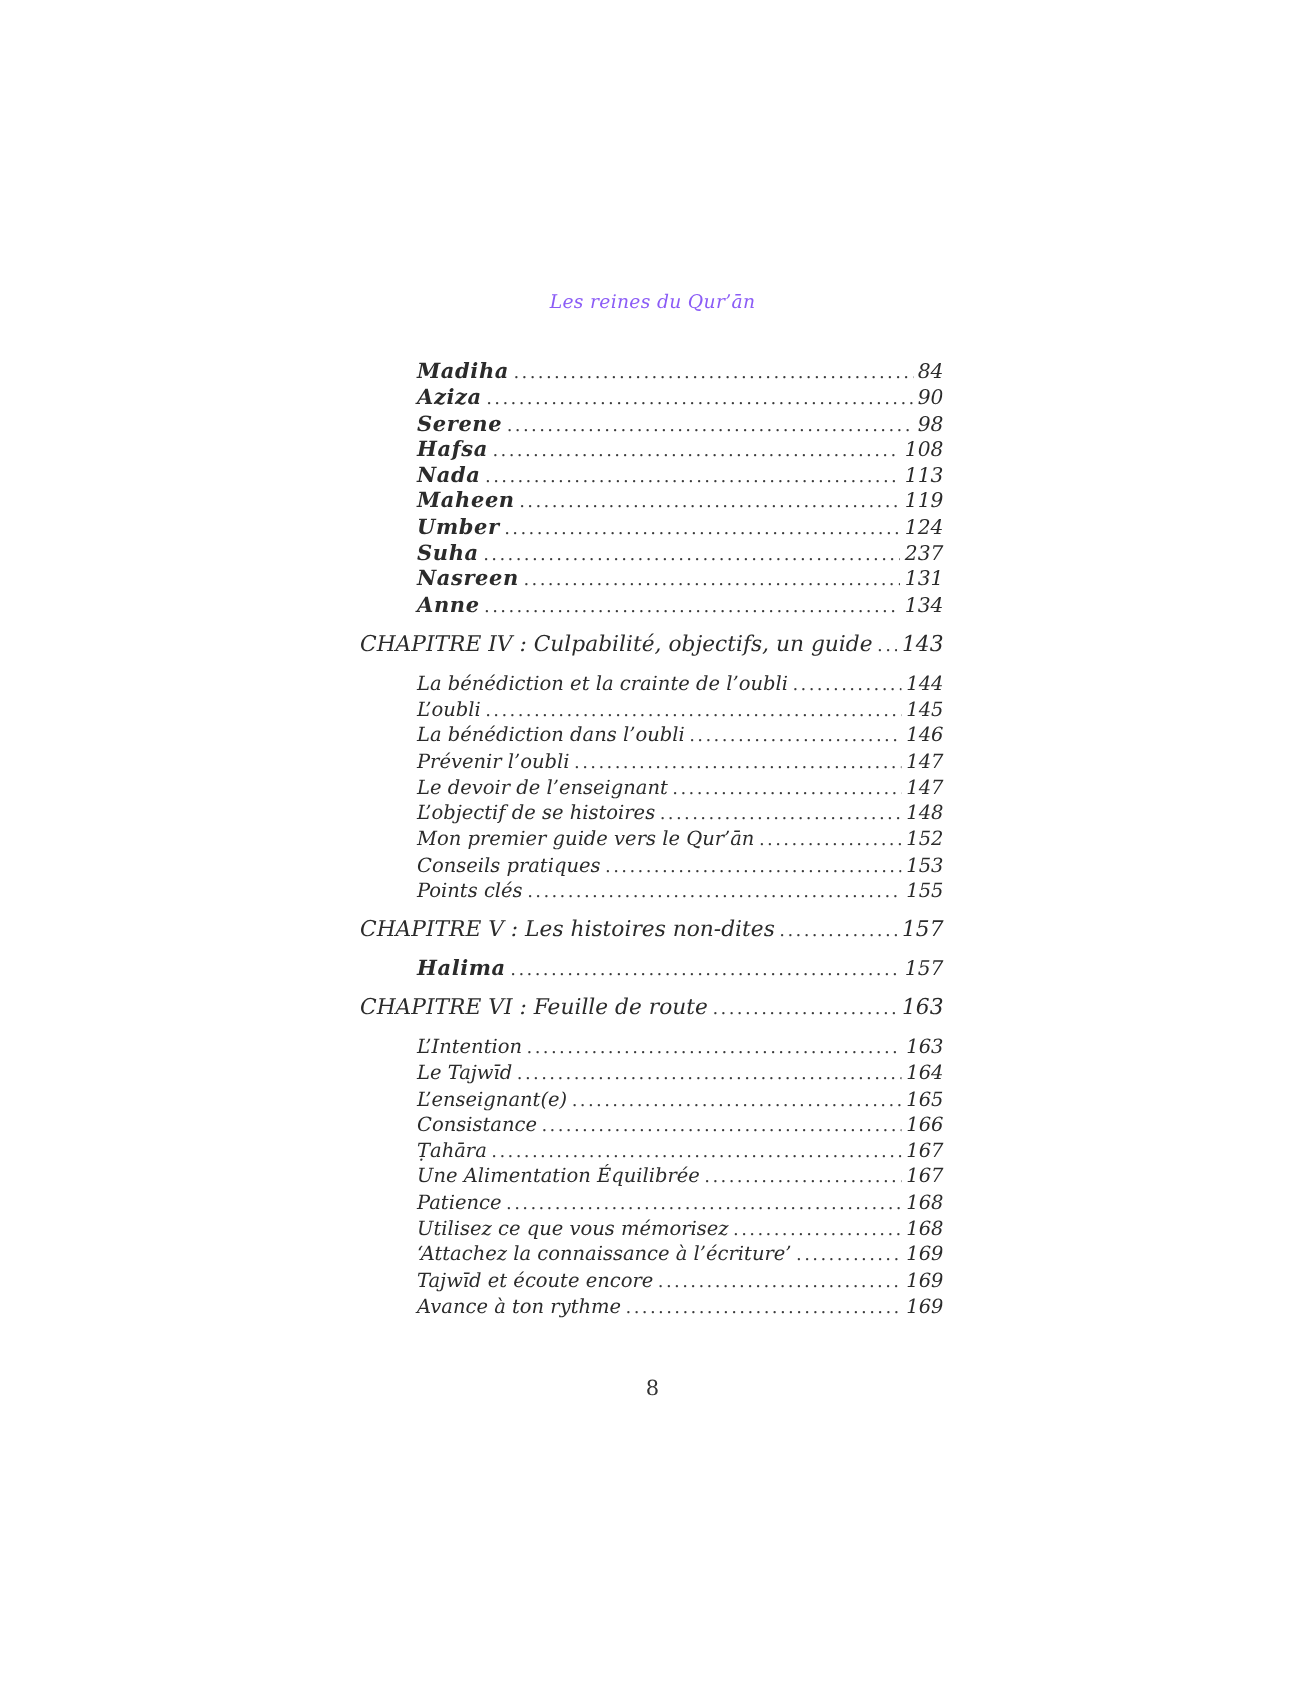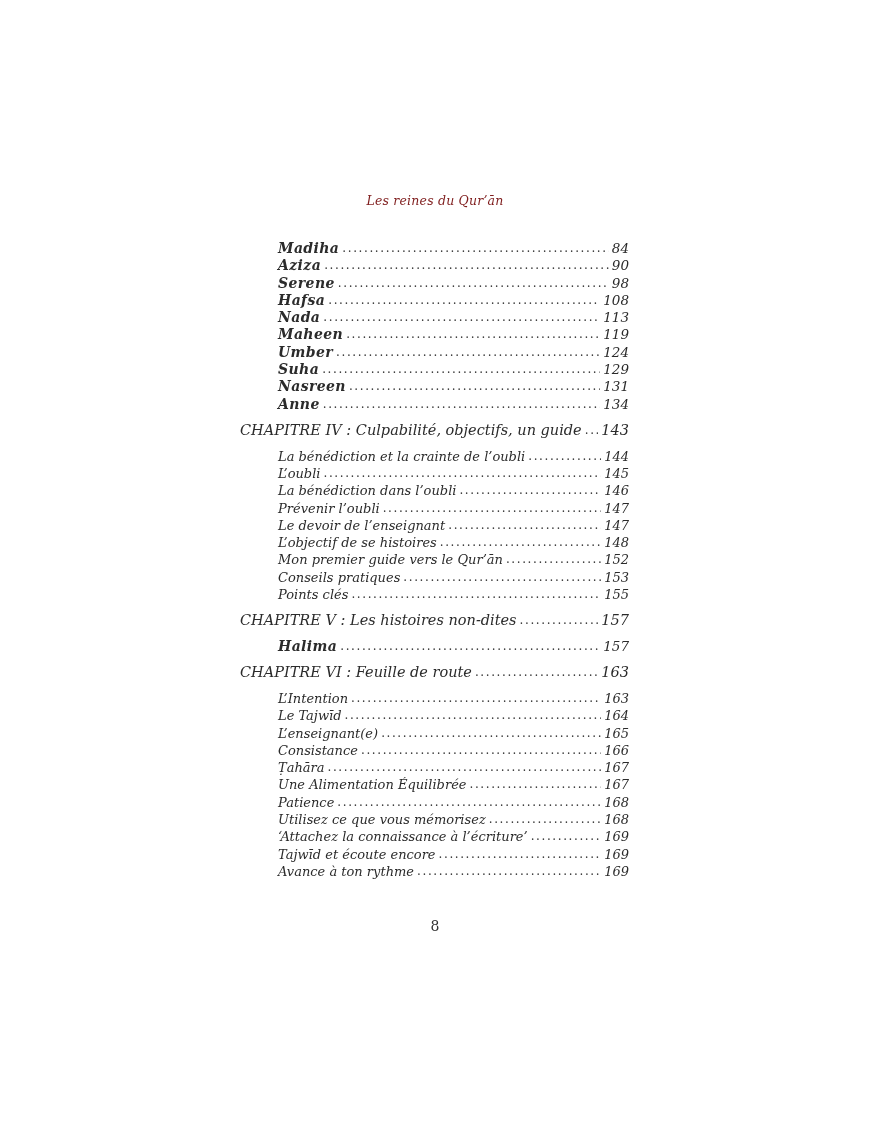--- a/index.html
+++ b/index.html
@@ -19,21 +19,21 @@
     overflow: hidden;
   }
   .running-header {
     position: absolute;
     top: 193px;
     left: 0;
     right: 0;
     text-align: center;
     font-style: italic;
     font-size: 12.5px;
-    color: #7f1d1d;
+    color: #8b5cf6;
     letter-spacing: 0.2px;
   }
   .toc {
     position: absolute;
     top: 240px;
     left: 240px;
     width: 389px;
     font-style: italic;
     color: #2b2b2b;
   }
@@ -112,21 +112,21 @@
     <span class="pagenum">119</span>
   </div>
       <div class="row name">
     <span class="title">Umber</span>
     <span class="leader">....................................................................................................................................................................................................................................................................</span>
     <span class="pagenum">124</span>
   </div>
       <div class="row name">
     <span class="title">Suha</span>
     <span class="leader">....................................................................................................................................................................................................................................................................</span>
-    <span class="pagenum">129</span>
+    <span class="pagenum">237</span>
   </div>
       <div class="row name">
     <span class="title">Nasreen</span>
     <span class="leader">....................................................................................................................................................................................................................................................................</span>
     <span class="pagenum">131</span>
   </div>
       <div class="row name">
     <span class="title">Anne</span>
     <span class="leader">....................................................................................................................................................................................................................................................................</span>
     <span class="pagenum">134</span>

